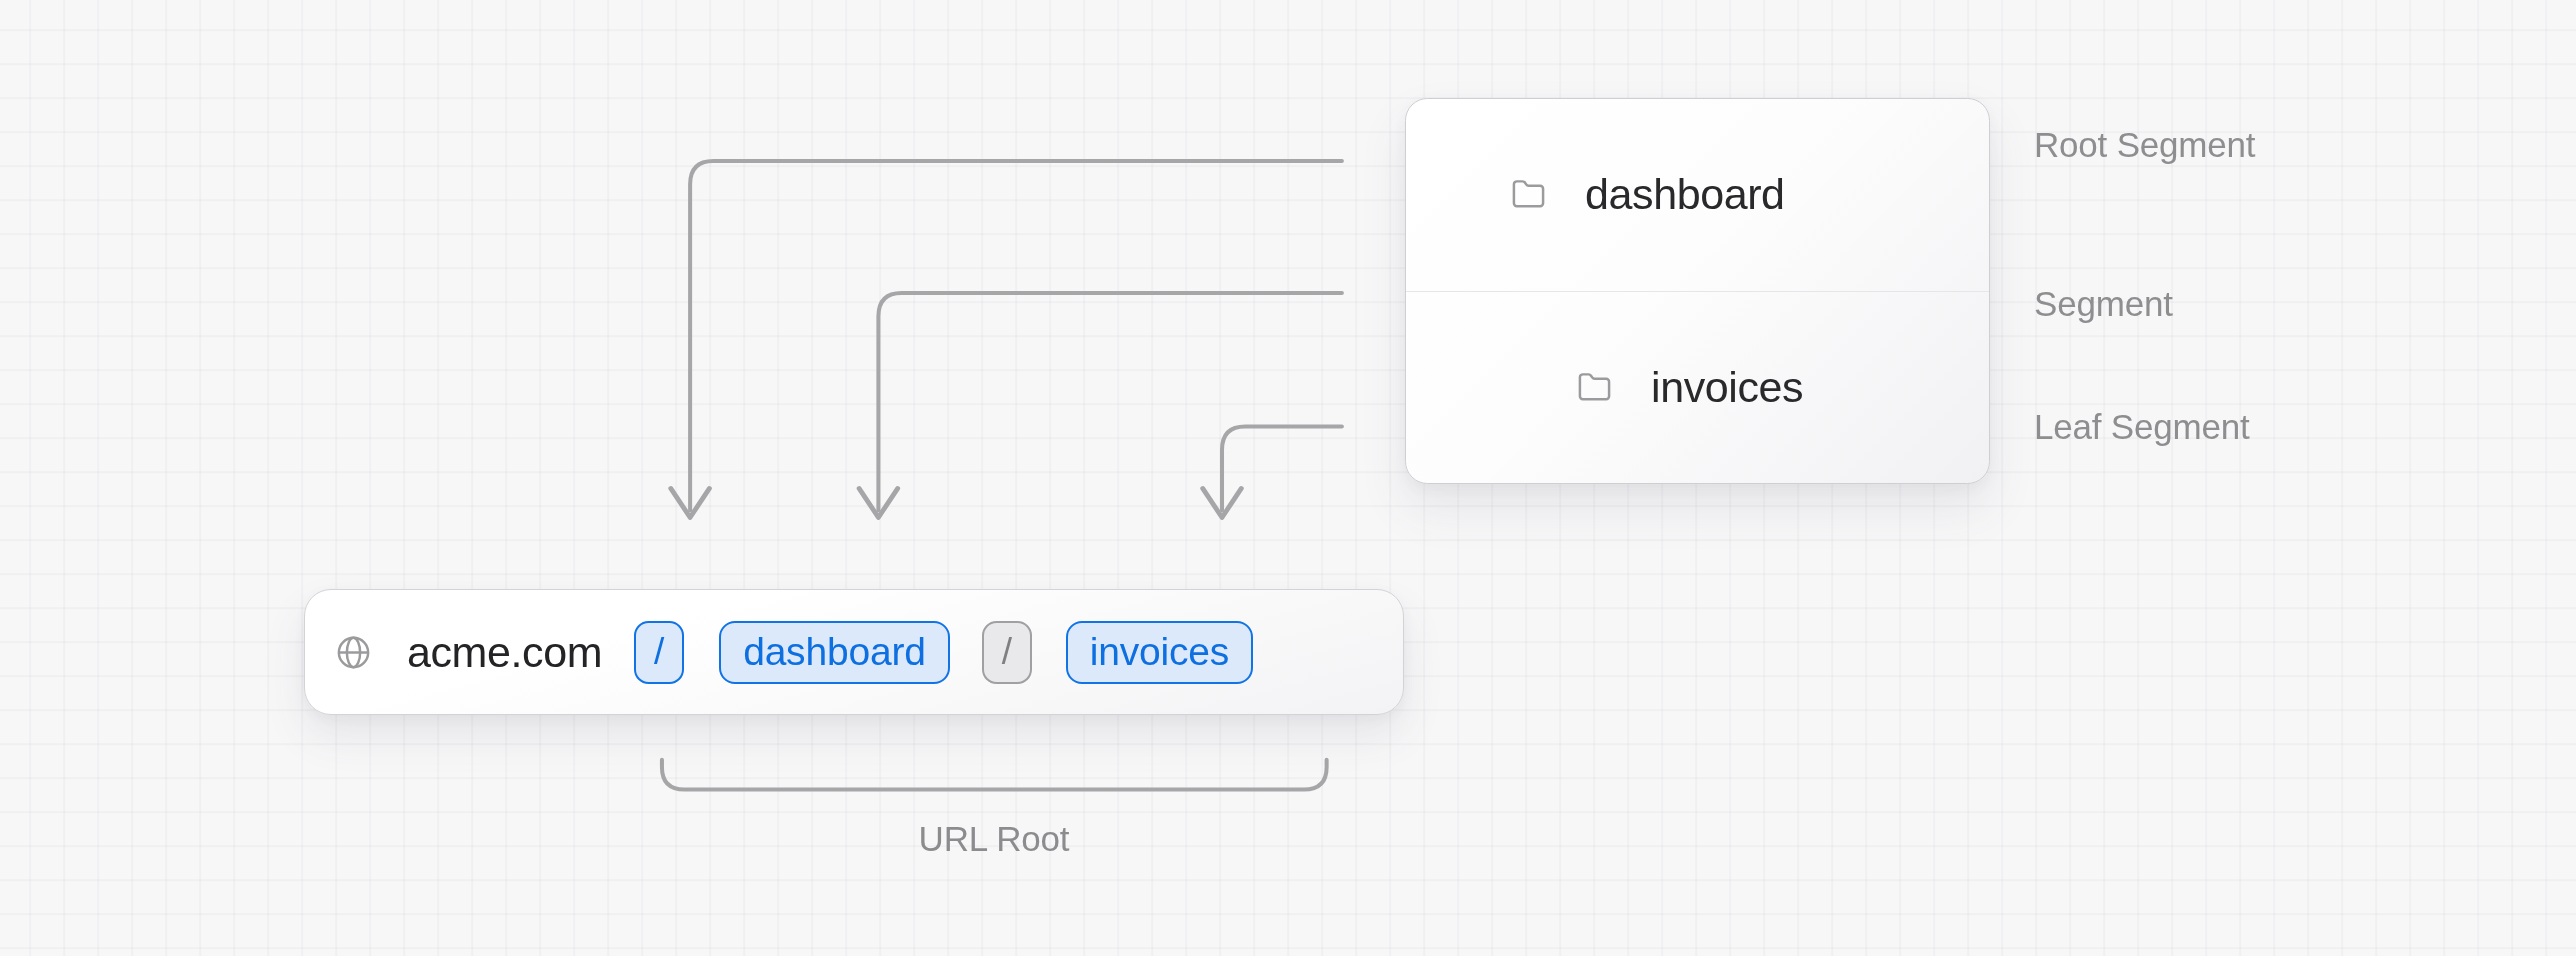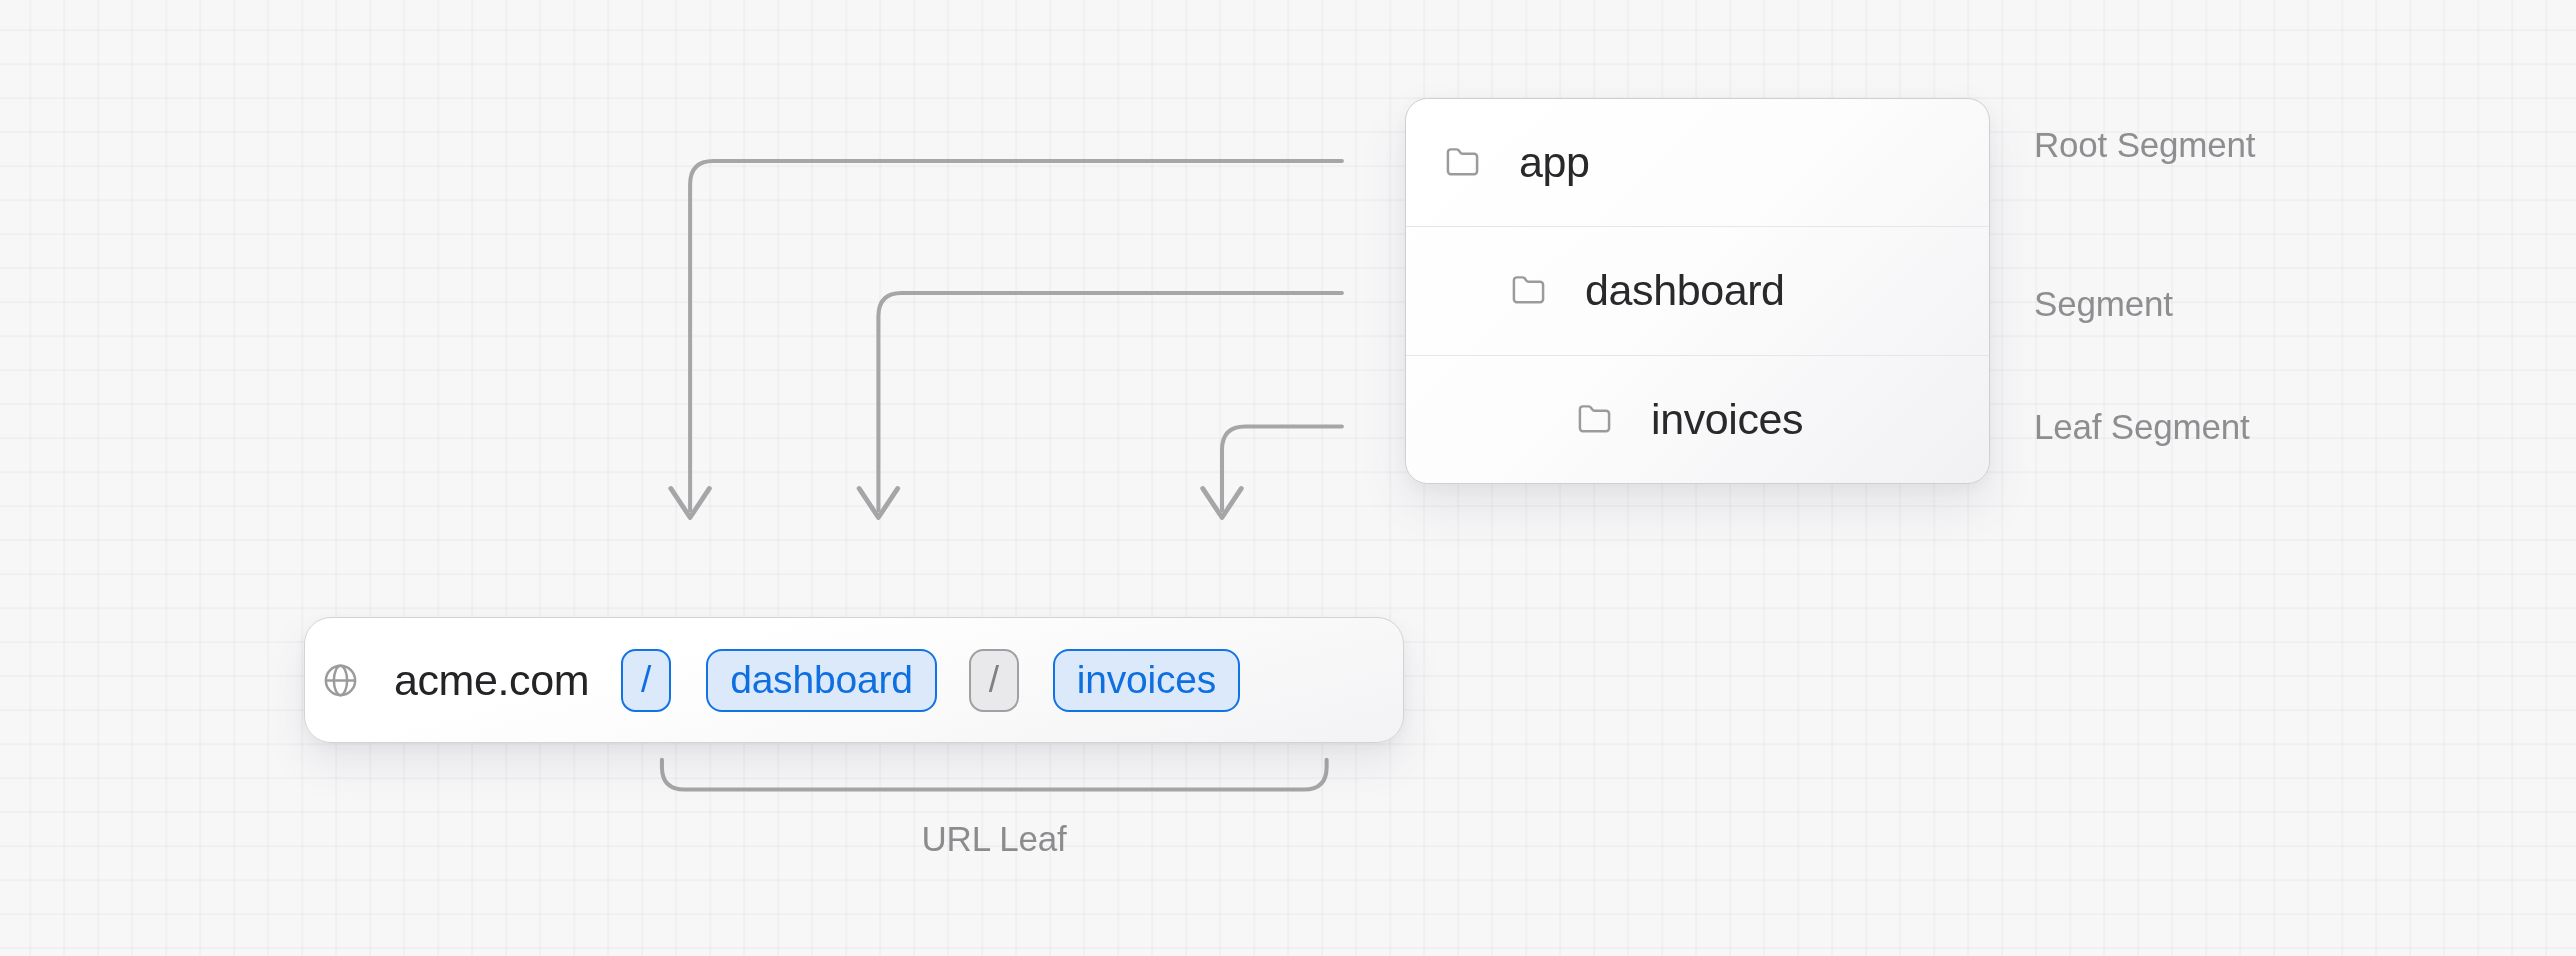--- a/index.html
+++ b/index.html
@@ -41,21 +41,21 @@
     font-size:35px;color:#8e8e91;letter-spacing:-0.2px;white-space:nowrap;
   }
 
   
   .url-bar{
     position:absolute;left:304px;top:589px;width:1100px;height:126px;
     box-sizing:border-box;
     background:linear-gradient(165deg,#ffffff 30%,#f3f3f5 100%);
     border:1.6px solid #d3d3d6;border-radius:27px;
     box-shadow:0 21px 42px rgba(80,80,95,.10),0 4px 11.3px rgba(80,80,95,.05);
-    display:flex;align-items:center;padding-left:17px;margin-top:28px;
+    display:flex;align-items:center;padding-left:30px;
   }
   .globe{width:37px;height:37px;flex:0 0 auto;margin-right:35px;display:block;}
   .globe *{fill:none;stroke:#9b9b9e;stroke-width:1.6;}
   .host{font-size:43px;color:#242427;letter-spacing:-0.4px;margin-right:32px;white-space:nowrap;}
   .chip{
     box-sizing:border-box;height:63px;display:flex;align-items:center;justify-content:center;
     border-radius:16px;font-size:39px;letter-spacing:-0.2px;white-space:nowrap;
   }
   .chip.word{padding:0 22px;}
   .chip.slash{width:50px;border-radius:14.5px;font-size:37px;}
@@ -78,26 +78,20 @@
     <path class="stroke" d="M1667 200 H886 Q857 200 857 229 V634"></path>
     <polyline class="stroke head" points="833,607 857,643 881,607"></polyline>
     <path class="stroke" d="M1667 364 H1120 Q1091 364 1091 393 V634"></path>
     <polyline class="stroke head" points="1067,607 1091,643 1115,607"></polyline>
     <path class="stroke" d="M1667 530 H1547 Q1518 530 1518 559 V634"></path>
     <polyline class="stroke head" points="1494,607 1518,643 1542,607"></polyline>
     <path class="stroke" d="M822 944 V953 Q822 981 850 981 H1620 Q1648 981 1648 953 V944"></path>
   </svg>
 
   <div class="folder-card">
-    <div class="folder-row indent-0">
-      <svg class="folder-ico" viewBox="0 0 24 24">
-        <path d="M20 20a2 2 0 0 0 2-2V8a2 2 0 0 0-2-2h-7.9a2 2 0 0 1-1.69-.9L9.6 3.9A2 2 0 0 0 7.93 3H4a2 2 0 0 0-2 2v13a2 2 0 0 0 2 2Z"></path>
-      </svg>
-      <span class="folder-name">app</span>
-    </div>
     <div class="folder-row indent-1">
       <svg class="folder-ico" viewBox="0 0 24 24">
         <path d="M20 20a2 2 0 0 0 2-2V8a2 2 0 0 0-2-2h-7.9a2 2 0 0 1-1.69-.9L9.6 3.9A2 2 0 0 0 7.93 3H4a2 2 0 0 0-2 2v13a2 2 0 0 0 2 2Z"></path>
       </svg>
       <span class="folder-name">dashboard</span>
     </div>
     <div class="folder-row indent-2">
       <svg class="folder-ico" viewBox="0 0 24 24">
         <path d="M20 20a2 2 0 0 0 2-2V8a2 2 0 0 0-2-2h-7.9a2 2 0 0 1-1.69-.9L9.6 3.9A2 2 0 0 0 7.93 3H4a2 2 0 0 0-2 2v13a2 2 0 0 0 2 2Z"></path>
       </svg>
@@ -115,16 +109,16 @@
       <ellipse cx="12" cy="12" rx="4.3" ry="9.5"></ellipse>
       <line x1="2.5" y1="12" x2="21.5" y2="12"></line>
     </svg>
     <span class="host">acme.com</span>
     <span class="chip slash blue gap-a">/</span>
     <span class="chip word blue gap-b">dashboard</span>
     <span class="chip slash gray gap-c">/</span>
     <span class="chip word blue">invoices</span>
   </div>
 
-  <div class="url-path-label">URL Leaf</div>
+  <div class="url-path-label">URL Root</div>
 
 </div>
 
 
 </body></html>

